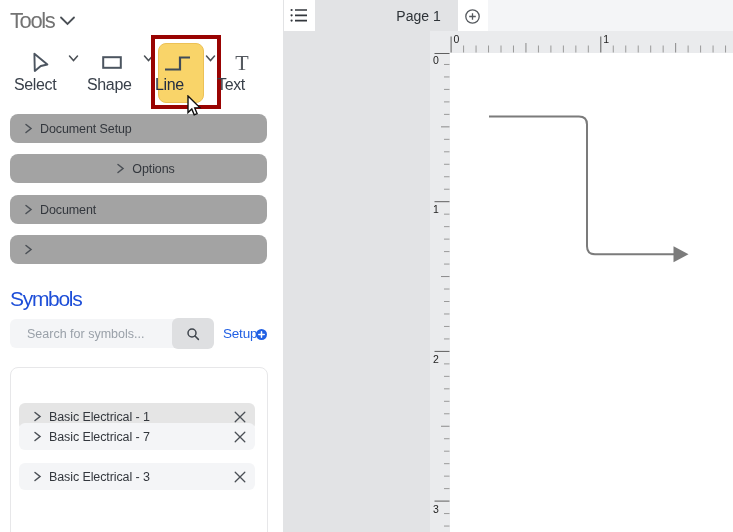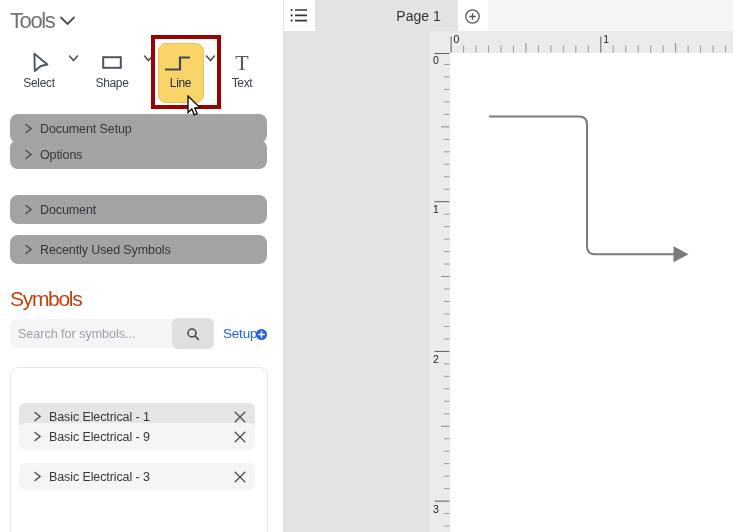--- a/index.html
+++ b/index.html
@@ -3,21 +3,21 @@
 <meta charset="utf-8">
 <style>
   html,body{margin:0;padding:0;}
   body{width:733px;height:532px;overflow:hidden;position:relative;
        font-family:"Liberation Sans", sans-serif;background:#ffffff;}
   .abs{position:absolute;}
   .row{position:absolute;left:10px;width:257px;height:29px;background:#a3a3a3;
        border-radius:8px;display:flex;align-items:center;}
   .row .chev{margin-left:14px;}
   .row .lbl{margin-left:7px;font-size:12.5px;color:#33373d;letter-spacing:-0.1px;}
-  .toollbl{position:absolute;font-size:12px;color:#39404a;text-align:center;letter-spacing:-0.35px;}
+  .toollbl{position:absolute;font-size:16px;color:#39404a;letter-spacing:-0.35px;}
 </style>
 </head>
 <body>
 
 <div class="abs" style="left:0;top:0;width:283px;height:532px;background:#ffffff;"></div>
 
 <div class="abs" style="left:10px;top:8px;font-size:22px;color:#737373;letter-spacing:-1.4px;">Tools</div>
 
 <svg class="abs" style="left:59px;top:15px;" width="17" height="12" viewBox="0 0 17 12">
   <path d="M2 2.5 L8.5 9 L15 2.5" fill="none" stroke="#4a4f55" stroke-width="1.8" stroke-linecap="round"></path>
@@ -65,45 +65,44 @@
   <path d="M3 1 L3 17.5 L6.8 13.9 L9.2 19.8 L12.1 18.6 L9.7 12.8 L14.8 12.6 Z" fill="#ffffff" stroke="#111111" stroke-width="1.4" stroke-linejoin="miter"></path>
 </svg>
 
 <div class="row" style="top:114px;">
   <svg class="chev" width="9" height="11" viewBox="0 0 9 11">
       <path d="M2 1.5 L7 5.5 L2 9.5" fill="none" stroke="#4a4f55" stroke-width="1.5" stroke-linecap="round"></path>
     </svg>
   <span class="lbl">Document Setup</span>
 </div>
 
-<div class="row" style="top:140px;">
+<div class="row" style="top:154px;justify-content:center;">
   <svg class="chev" width="9" height="11" viewBox="0 0 9 11">
       <path d="M2 1.5 L7 5.5 L2 9.5" fill="none" stroke="#4a4f55" stroke-width="1.5" stroke-linecap="round"></path>
     </svg>
   <span class="lbl">Options</span>
 </div>
 
 <div class="row" style="top:195px;">
   <svg class="chev" width="9" height="11" viewBox="0 0 9 11">
       <path d="M2 1.5 L7 5.5 L2 9.5" fill="none" stroke="#4a4f55" stroke-width="1.5" stroke-linecap="round"></path>
     </svg>
   <span class="lbl">Document</span>
 </div>
 
 <div class="row" style="top:235px;">
   <svg class="chev" width="9" height="11" viewBox="0 0 9 11">
       <path d="M2 1.5 L7 5.5 L2 9.5" fill="none" stroke="#4a4f55" stroke-width="1.5" stroke-linecap="round"></path>
     </svg>
-  <span class="lbl">Recently Used Symbols</span>
-</div>
-
-<div class="abs" style="left:10px;top:287px;font-size:21px;color:#c2410c;letter-spacing:-1.3px;">Symbols</div>
+</div>
+
+<div class="abs" style="left:10px;top:287px;font-size:21px;color:#1d4ed8;letter-spacing:-1.3px;">Symbols</div>
 
 <div class="abs" style="left:10px;top:319px;width:166px;height:29px;background:#f4f5f7;border-radius:6px 0 0 6px;display:flex;align-items:center;">
-  <span style="margin-left:8px;font-size:12.5px;color:#9aa1a9;">Search for symbols...</span>
+  <span style="margin-left:17px;font-size:12.5px;color:#9aa1a9;">Search for symbols...</span>
 </div>
 
 <div class="abs" style="left:172px;top:318px;width:42px;height:31px;background:#dedfe1;border-radius:6px;"></div>
 
 <svg class="abs" style="left:186px;top:327px;" width="15" height="15" viewBox="0 0 15 15">
   <circle cx="6" cy="6" r="4" fill="none" stroke="#3f454c" stroke-width="1.5"></circle>
   <path d="M9 9 L12.4 12.4" stroke="#3f454c" stroke-width="1.5" stroke-linecap="round"></path>
 </svg>
 
 <div class="abs" style="left:223px;top:326px;font-size:13.5px;color:#2160e4;letter-spacing:-0.2px;">Setup</div>
@@ -122,21 +121,21 @@
   <span class="lbl">Basic Electrical - 1</span>
   <svg style="position:absolute;right:9px;" width="12" height="12" viewBox="0 0 12 12">
       <path d="M1.2 1.2 L10.8 10.8 M10.8 1.2 L1.2 10.8" stroke="#4a4f55" stroke-width="1.3" stroke-linecap="round"></path>
     </svg>
 </div>
 
 <div class="row" style="left:19px;top:423px;width:236px;height:27px;background:#f4f5f7;border-radius:6px;">
   <svg class="chev" width="9" height="11" viewBox="0 0 9 11">
       <path d="M2 1.5 L7 5.5 L2 9.5" fill="none" stroke="#4a4f55" stroke-width="1.5" stroke-linecap="round"></path>
     </svg>
-  <span class="lbl">Basic Electrical - 9</span>
+  <span class="lbl">Basic Electrical - 7</span>
   <svg style="position:absolute;right:9px;" width="12" height="12" viewBox="0 0 12 12">
       <path d="M1.2 1.2 L10.8 10.8 M10.8 1.2 L1.2 10.8" stroke="#4a4f55" stroke-width="1.3" stroke-linecap="round"></path>
     </svg>
 </div>
 
 <div class="row" style="left:19px;top:463px;width:236px;height:27px;background:#f4f5f7;border-radius:6px;">
   <svg class="chev" width="9" height="11" viewBox="0 0 9 11">
       <path d="M2 1.5 L7 5.5 L2 9.5" fill="none" stroke="#4a4f55" stroke-width="1.5" stroke-linecap="round"></path>
     </svg>
   <span class="lbl">Basic Electrical - 3</span>

